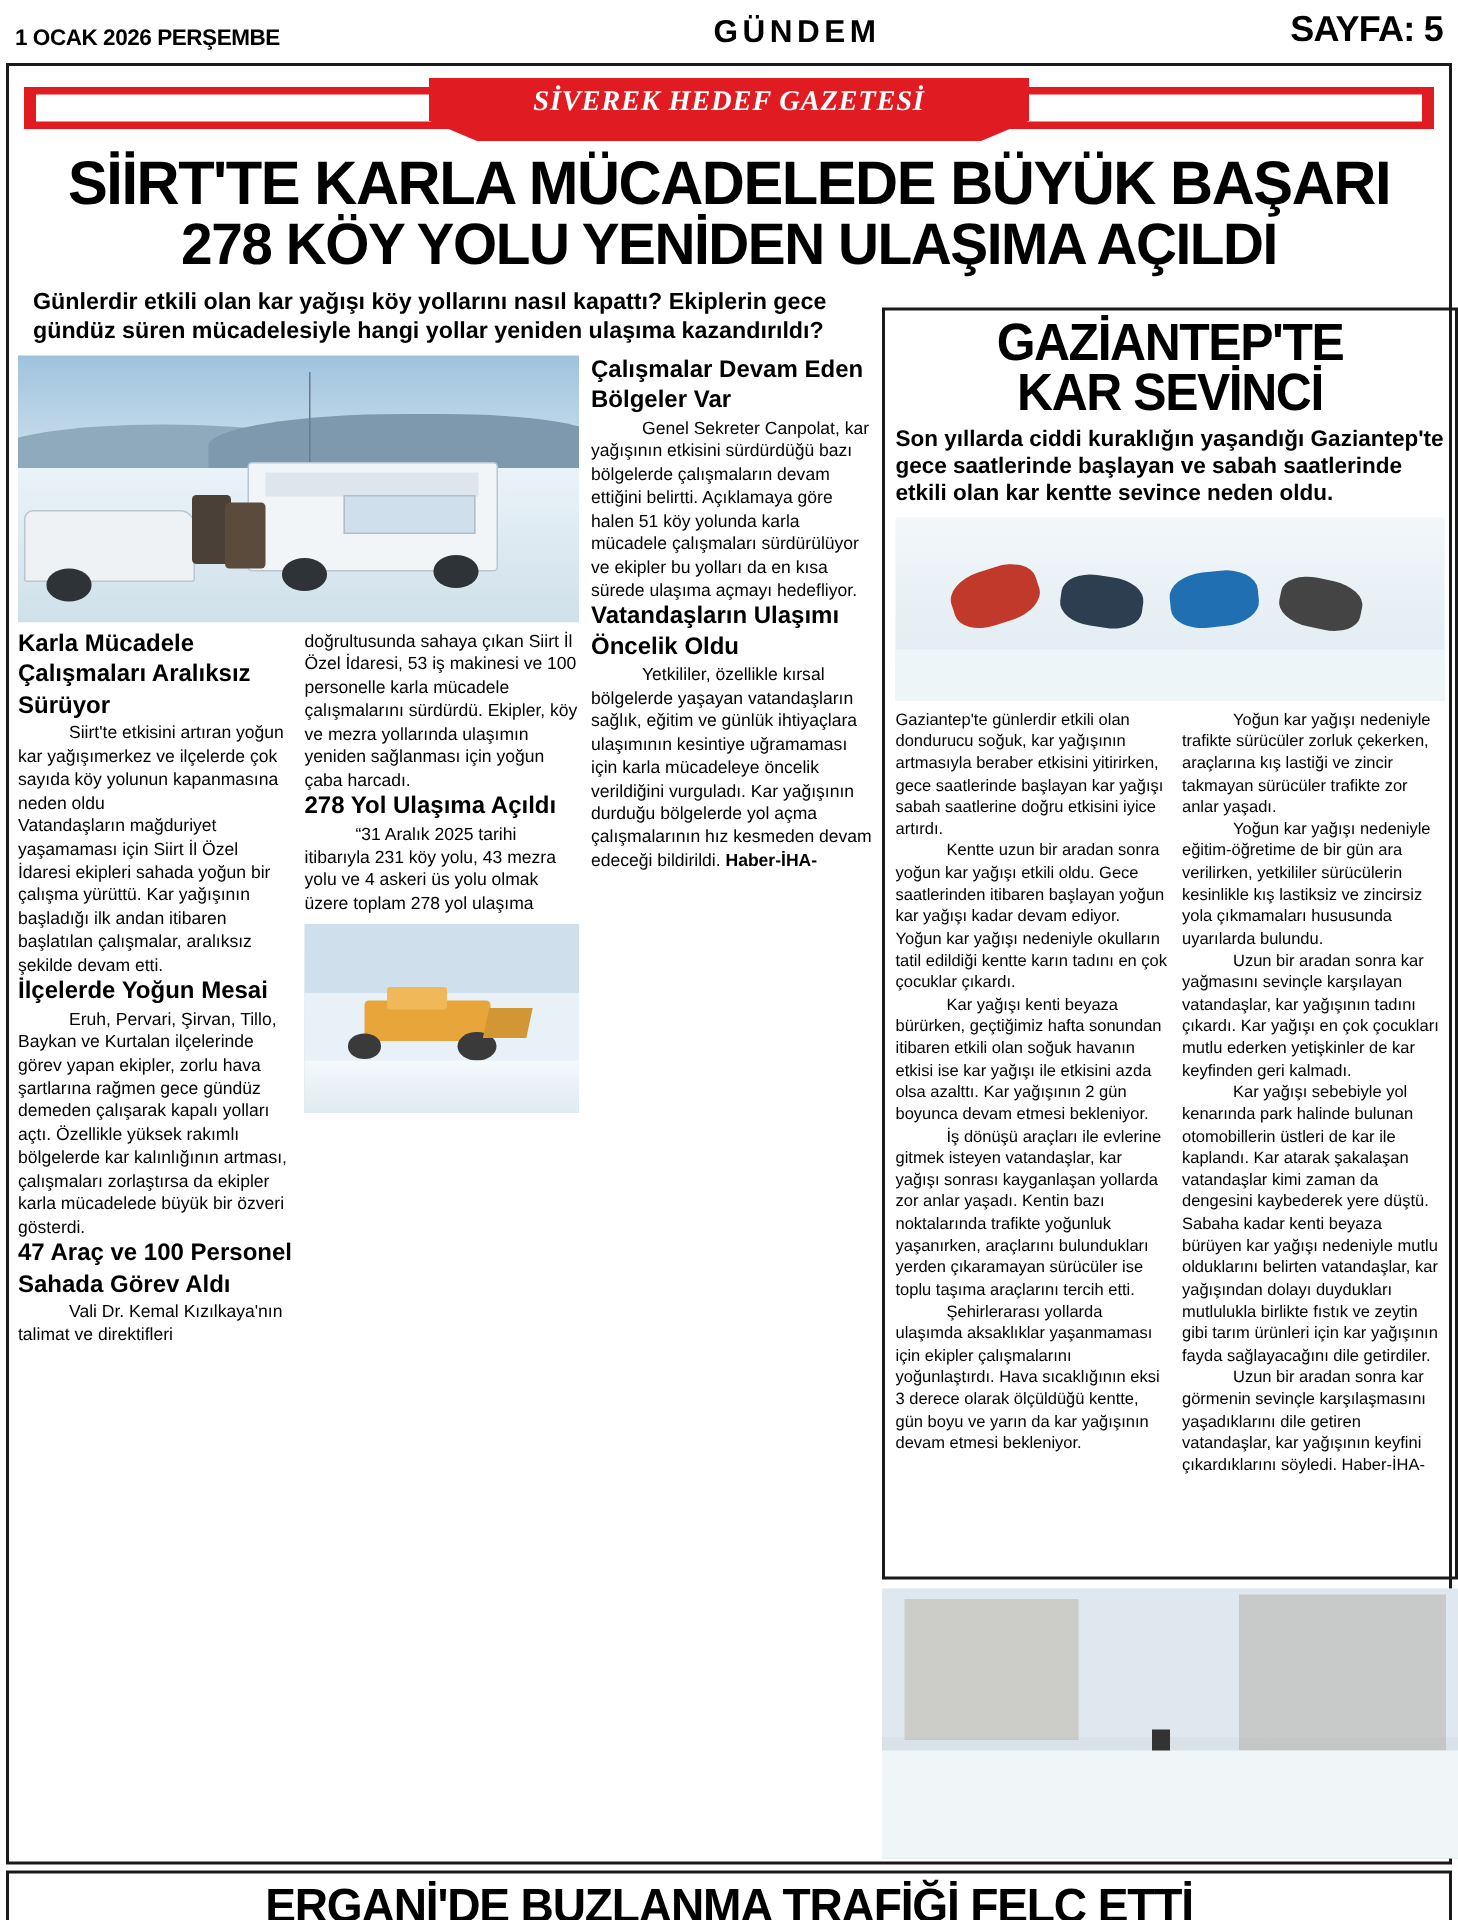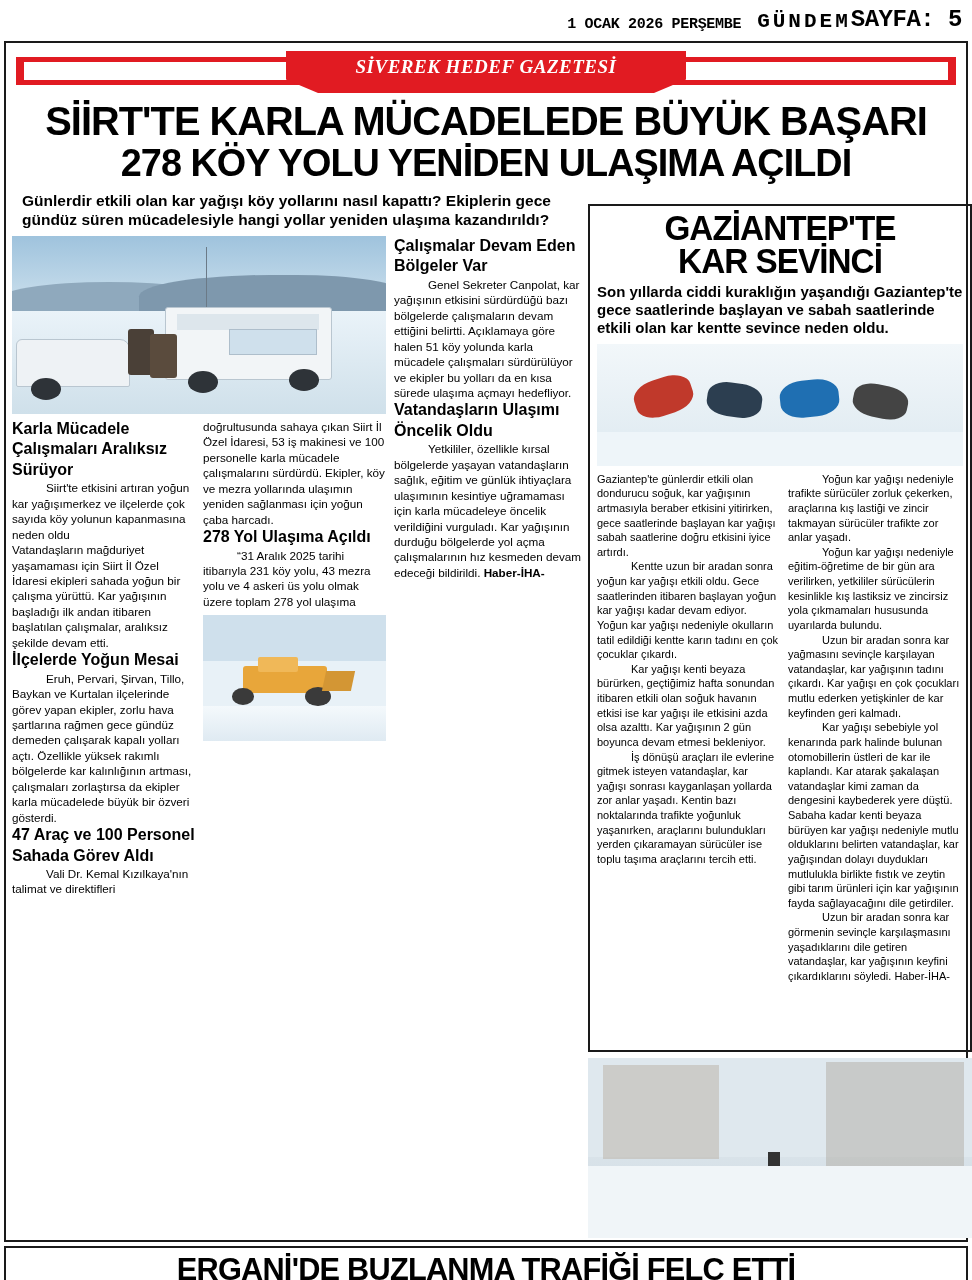--- a/index.html
+++ b/index.html
@@ -1,20 +1,20 @@
 <!DOCTYPE html>
 <html><head>
 <meta charset="utf-8">
 <style>
   html,body{margin:0;padding:0;background:#fff;}
   body{width:972px;height:1280px;overflow:hidden;font-family:"Liberation Sans",sans-serif;color:#000;}
   .page{position:relative;width:972px;height:1280px;box-sizing:border-box;}
 
   
-  .masthead{display:flex;align-items:flex-end;justify-content:flex-end;padding:6px 10px 4px 10px;font-family:Liberation Mono, monospace;}
+  .masthead{display:flex;align-items:flex-end;justify-content:space-between;padding:6px 10px 4px 10px;}
   .masthead .date{font-size:15px;font-weight:bold;letter-spacing:-0.3px;}
   .masthead .center{font-size:21px;font-weight:bold;letter-spacing:3px;margin-left:16px;}
   .masthead .page-no{font-size:24px;font-weight:bold;letter-spacing:-0.5px;}
 
   
   .frame{border:2px solid #1a1a1a;margin:4px 4px 0 4px;padding:0;}
 
   
   .banner-wrap{position:relative;height:44px;margin:8px 10px 0 10px;}
   .banner-bar{position:absolute;left:0;right:0;top:6px;height:28px;background:#e11b22;}
@@ -153,20 +153,21 @@
             <div style="position:absolute;left:70%;top:34%;width:15%;height:27%;background:#444;border-radius:40%;transform:rotate(12deg);"></div>
             <div style="position:absolute;left:0;bottom:0;width:100%;height:28%;background:#eef5f9;"></div>
           </div>
 
           <div class="gz-cols">
             <div class="gz-col" style="width:183px;">
               <p>Gaziantep'te günlerdir etkili olan dondurucu soğuk, kar yağışının artmasıyla beraber etkisini yitirirken, gece saatlerinde başlayan kar yağışı sabah saatlerine doğru etkisini iyice artırdı.</p>
               <p class="ind">Kentte uzun bir aradan sonra yoğun kar yağışı etkili oldu. Gece saatlerinden itibaren başlayan yoğun kar yağışı kadar devam ediyor. Yoğun kar yağışı nedeniyle okulların tatil edildiği kentte karın tadını en çok çocuklar çıkardı.</p>
               <p class="ind">Kar yağışı kenti beyaza bürürken, geçtiğimiz hafta sonundan itibaren etkili olan soğuk havanın etkisi ise kar yağışı ile etkisini azda olsa azalttı. Kar yağışının 2 gün boyunca devam etmesi bekleniyor.</p>
               <p class="ind">İş dönüşü araçları ile evlerine gitmek isteyen vatandaşlar, kar yağışı sonrası kayganlaşan yollarda zor anlar yaşadı. Kentin bazı noktalarında trafikte yoğunluk yaşanırken, araçlarını bulundukları yerden çıkaramayan sürücüler ise toplu taşıma araçlarını tercih etti.</p>
+              <p class="ind">Şehirlerarası yollarda ulaşımda aksaklıklar yaşanmaması için ekipler çalışmalarını yoğunlaştırdı. Hava sıcaklığının eksi 3 derece olarak ölçüldüğü kentte, gün boyu ve yarın da kar yağışının devam etmesi bekleniyor.</p>
             </div>
             <div class="gz-col" style="width:175px;">
               <p class="ind">Yoğun kar yağışı nedeniyle trafikte sürücüler zorluk çekerken, araçlarına kış lastiği ve zincir takmayan sürücüler trafikte zor anlar yaşadı.</p>
               <p class="ind">Yoğun kar yağışı nedeniyle eğitim-öğretime de bir gün ara verilirken, yetkililer sürücülerin kesinlikle kış lastiksiz ve zincirsiz yola çıkmamaları hususunda uyarılarda bulundu.</p>
               <p class="ind">Uzun bir aradan sonra kar yağmasını sevinçle karşılayan vatandaşlar, kar yağışının tadını çıkardı. Kar yağışı en çok çocukları mutlu ederken yetişkinler de kar keyfinden geri kalmadı.</p>
               <p class="ind">Kar yağışı sebebiyle yol kenarında park halinde bulunan otomobillerin üstleri de kar ile kaplandı. Kar atarak şakalaşan vatandaşlar kimi zaman da dengesini kaybederek yere düştü. Sabaha kadar kenti beyaza bürüyen kar yağışı nedeniyle mutlu olduklarını belirten vatandaşlar, kar yağışından dolayı duydukları mutlulukla birlikte fıstık ve zeytin gibi tarım ürünleri için kar yağışının fayda sağlayacağını dile getirdiler.</p>
               <p class="ind"><span>Uzun bir aradan sonra kar görmenin sevinçle karşılaşmasını yaşadıklarını dile getiren vatandaşlar, kar yağışının keyfini çıkardıklarını söyledi. </span><span class="b">Haber-İHA-</span></p>
             </div>
           </div>
         </div>

